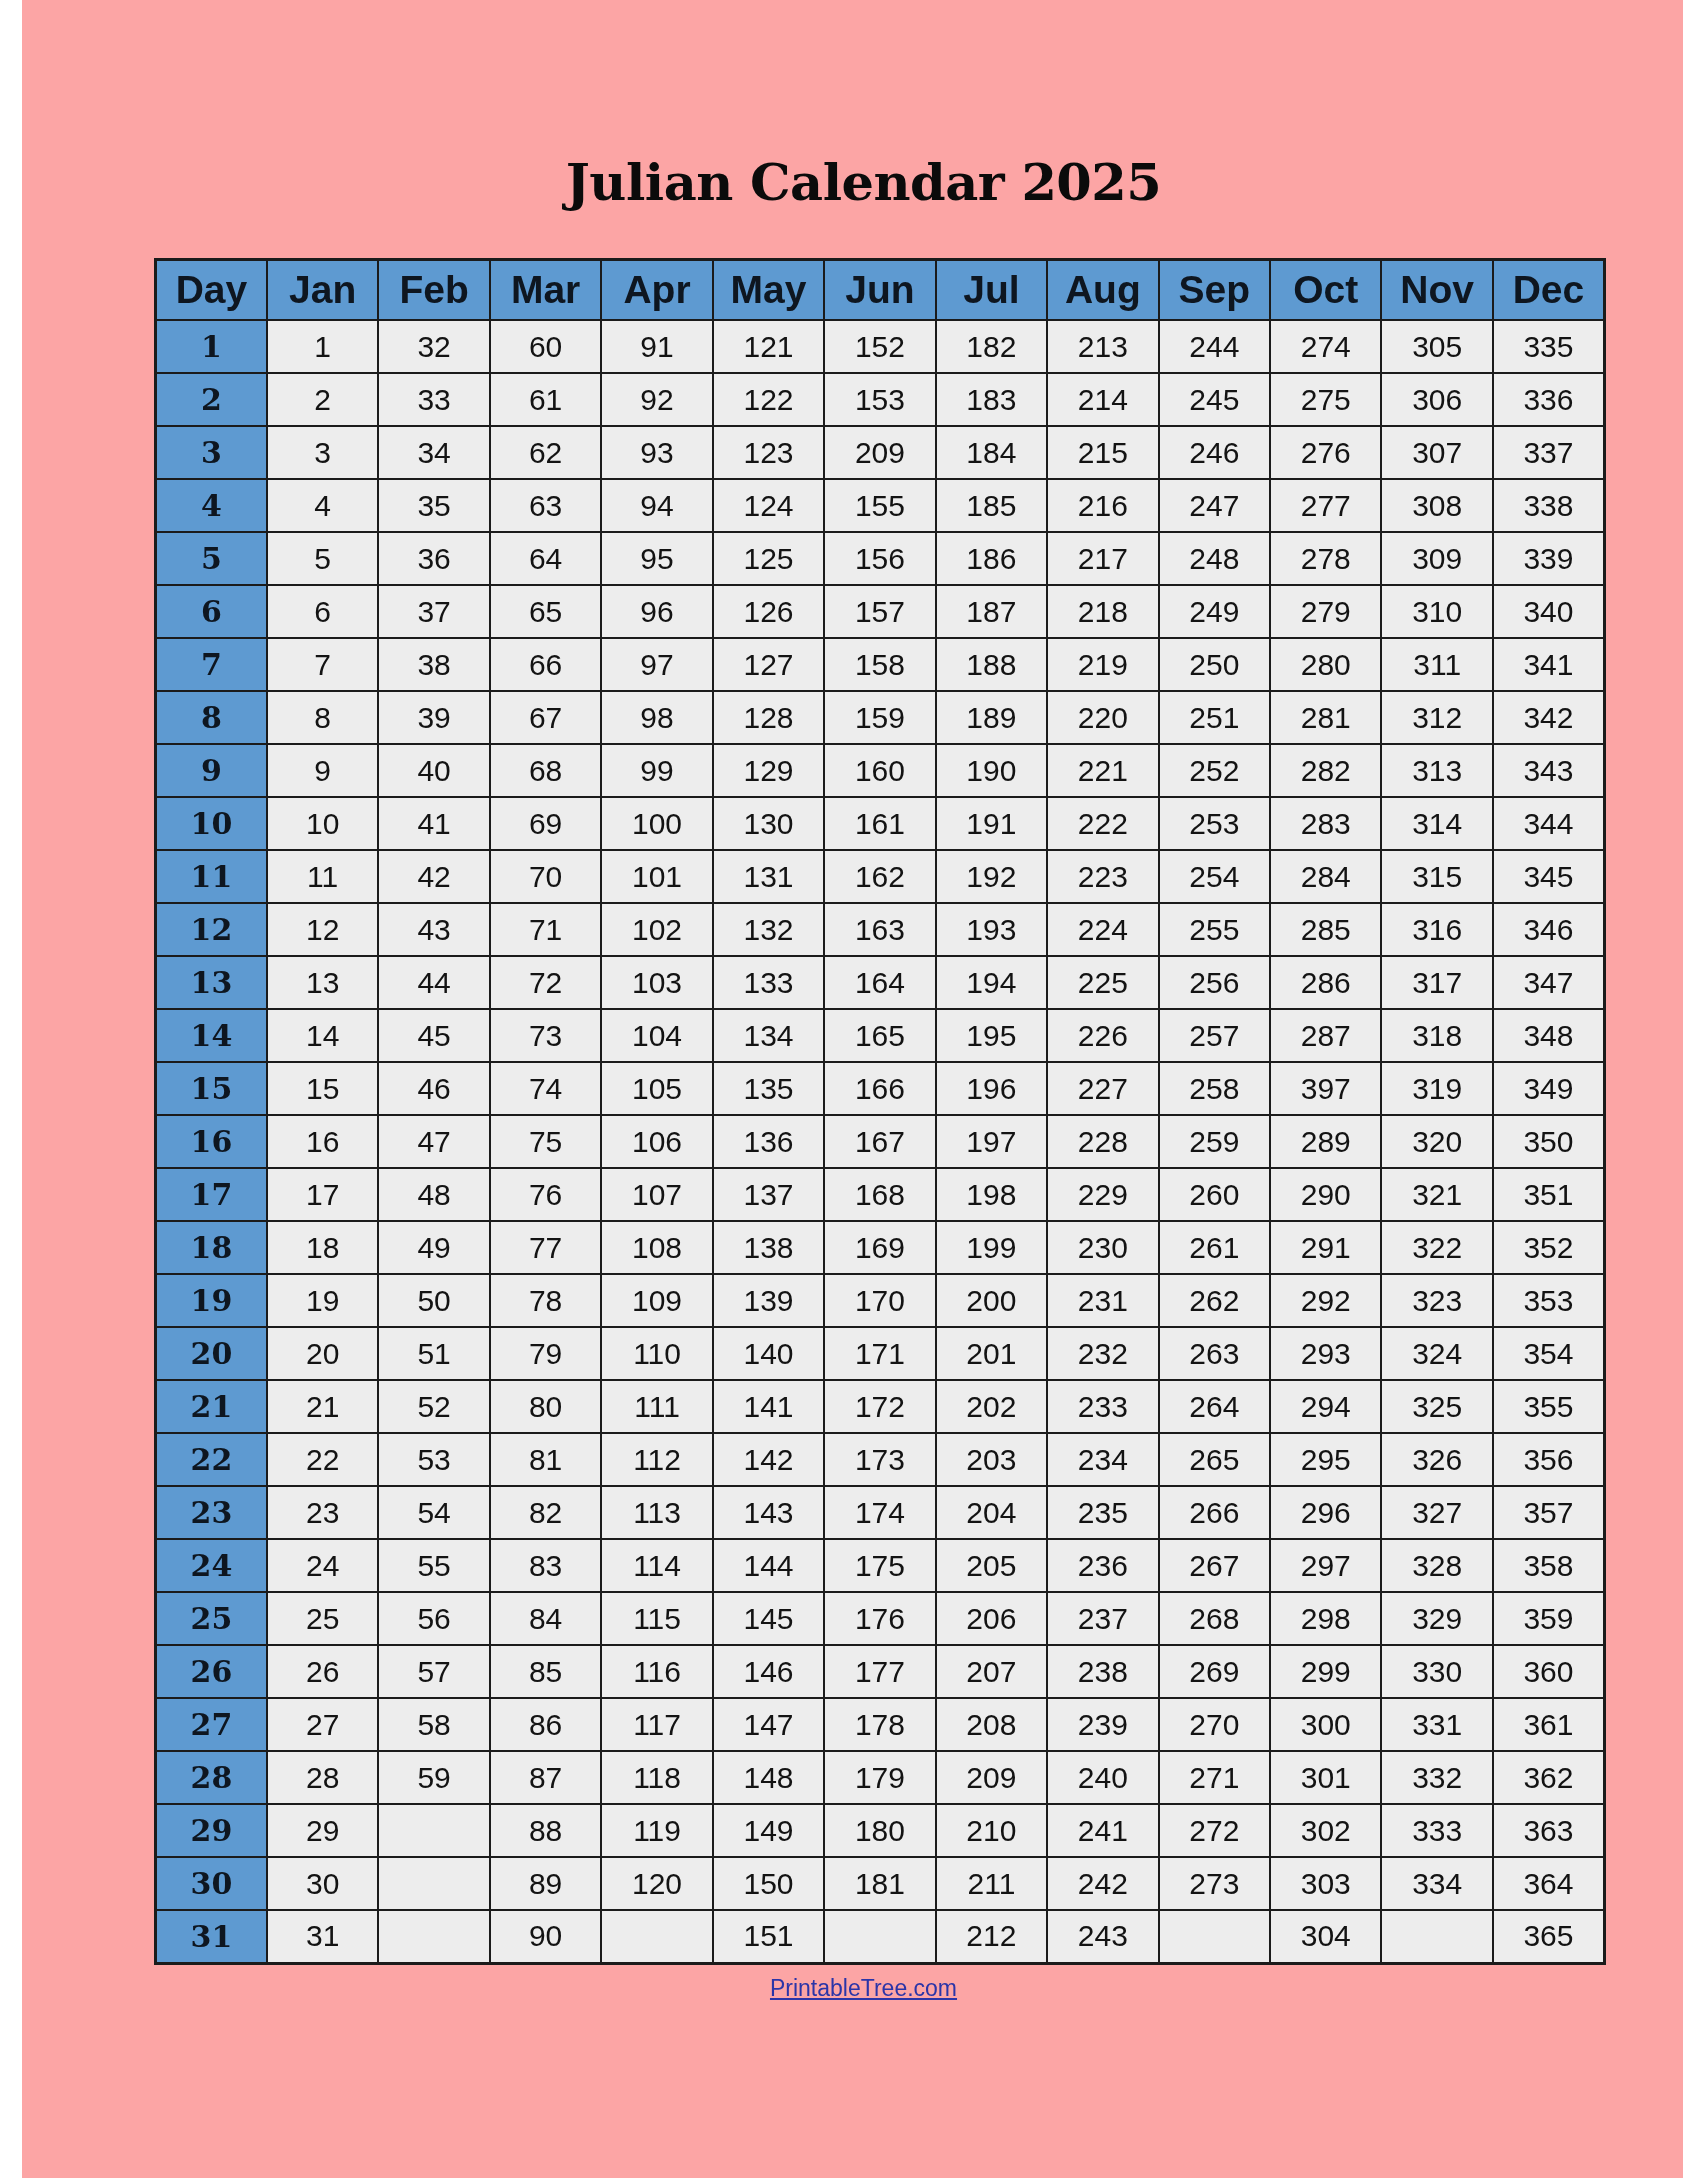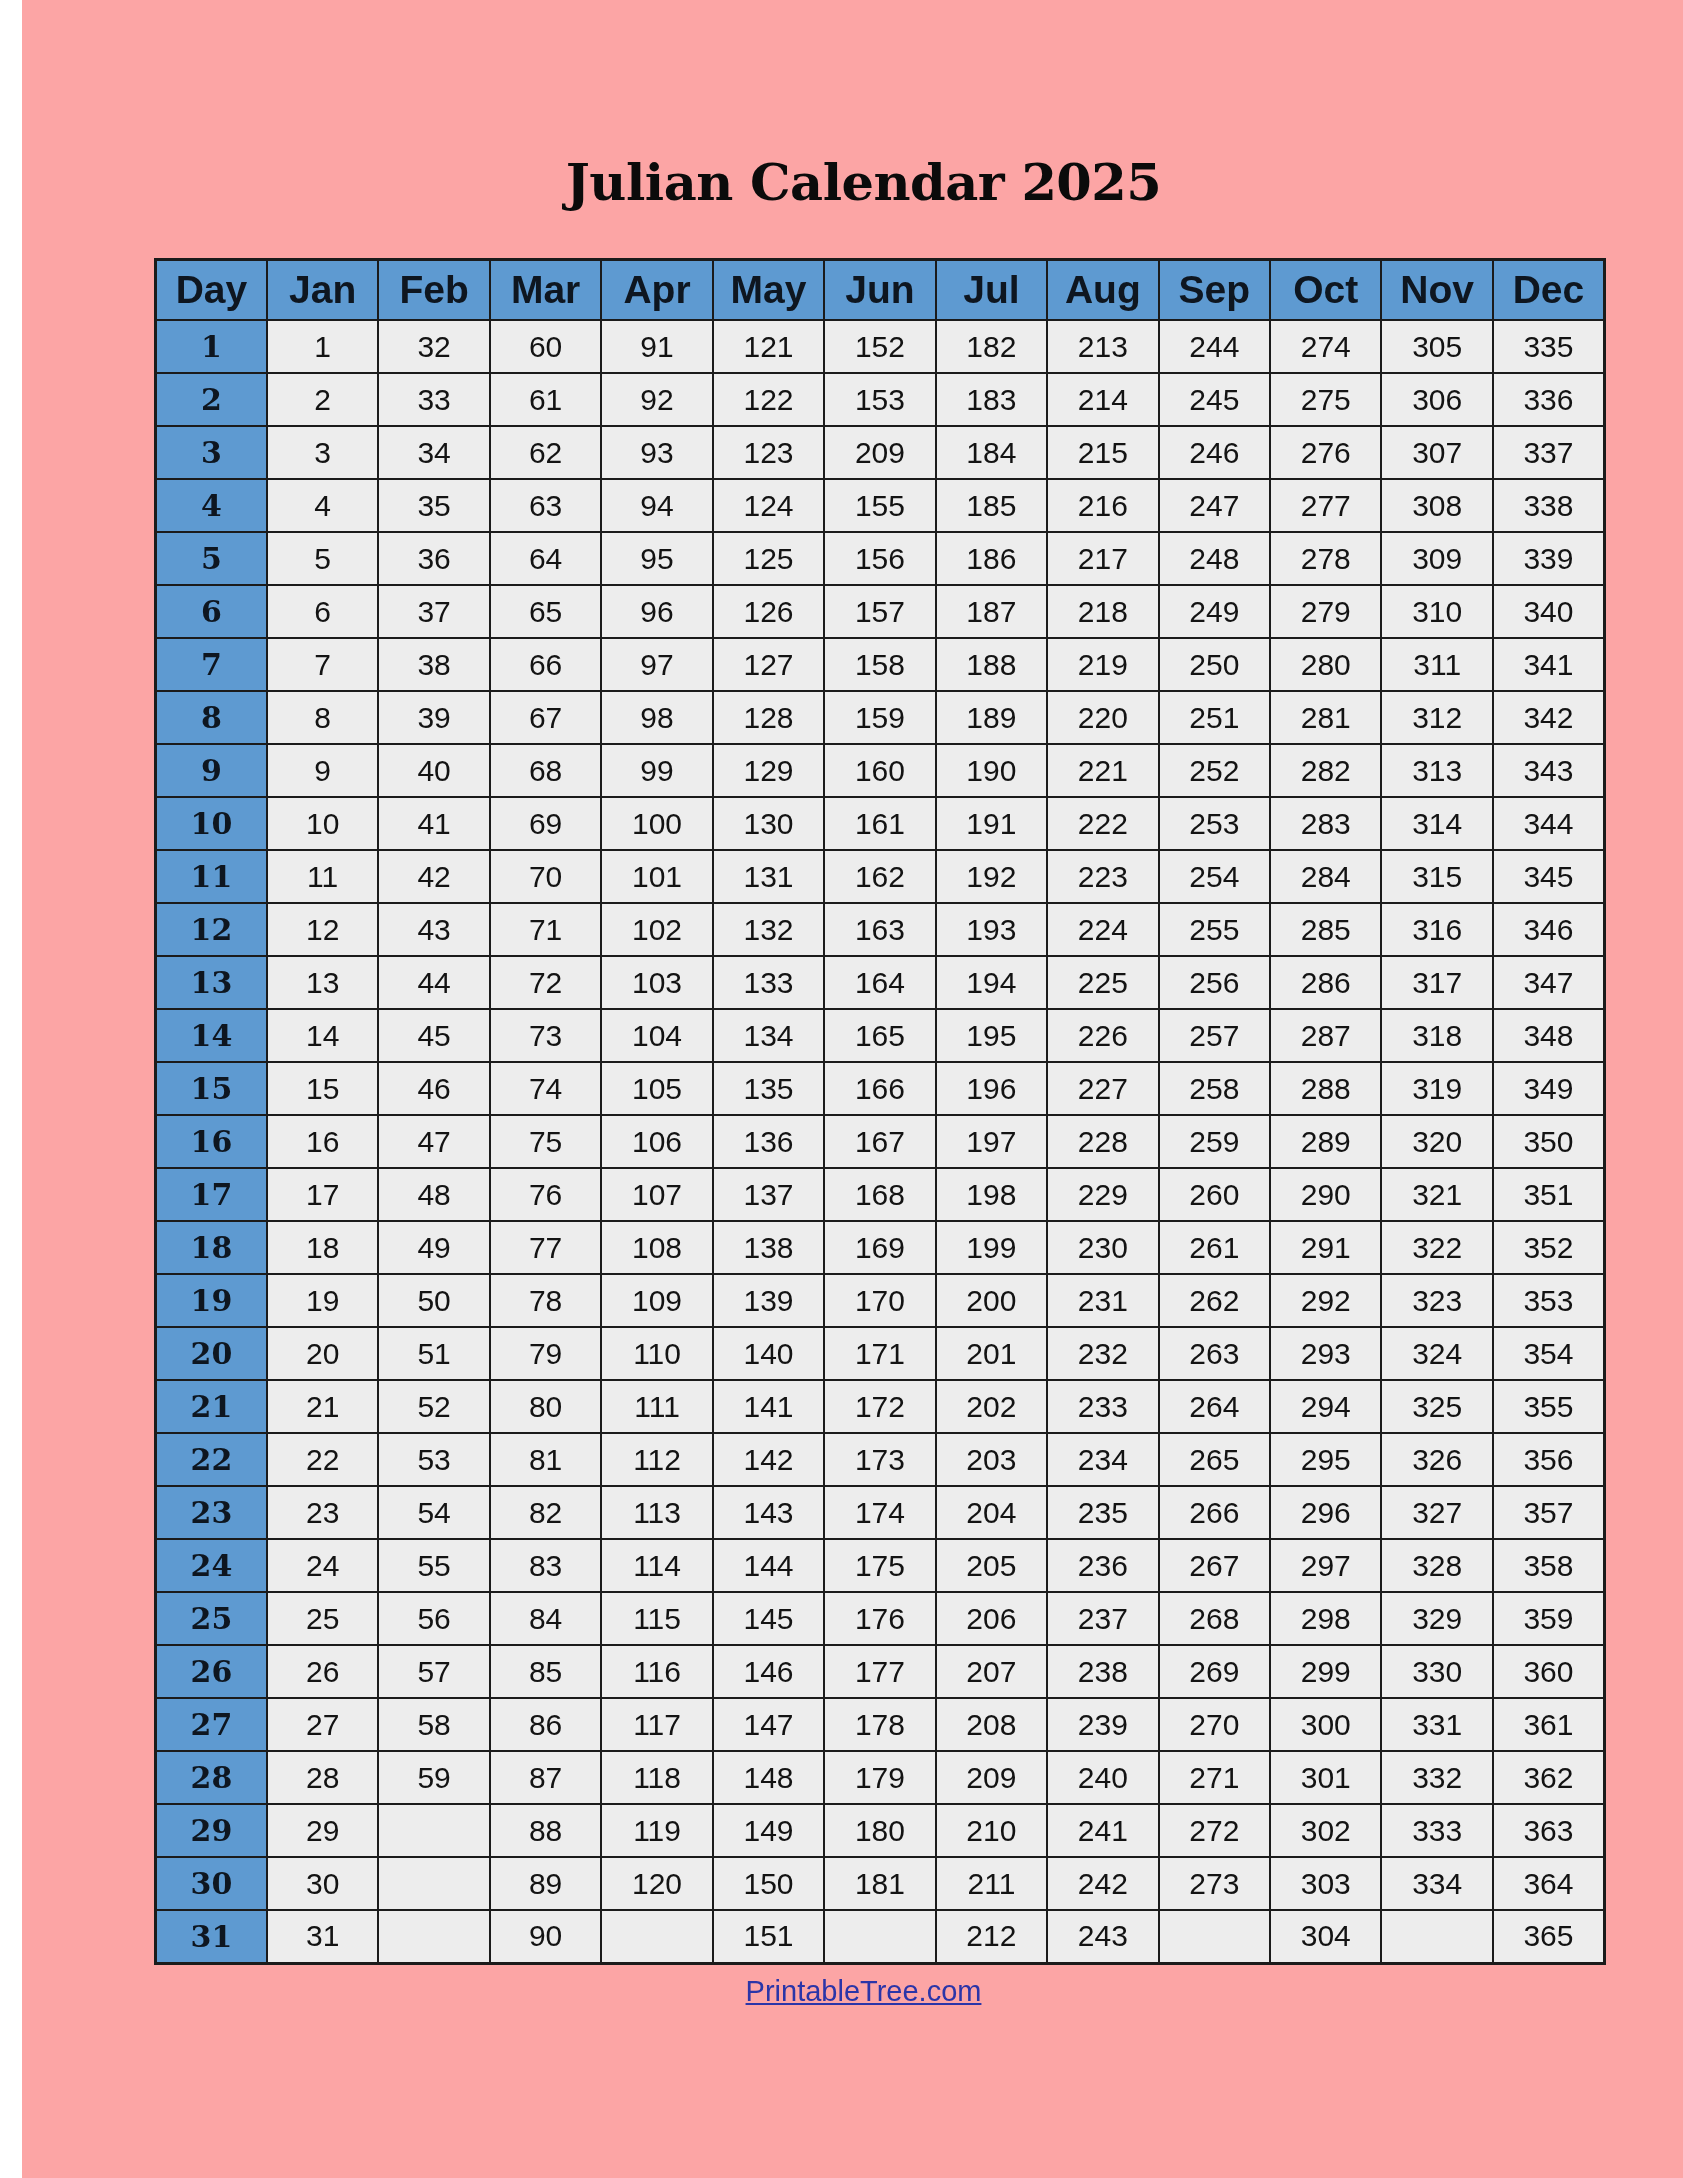--- a/index.html
+++ b/index.html
@@ -67,21 +67,21 @@
     font-family:"DejaVu Serif", serif;
     font-weight:bold;
     font-size:30px;
   }
   .footer{
     margin-top:10px;
     text-align:center;
   }
   .footer a{
     font-family:"Liberation Sans", sans-serif;
-    font-size:29px;
+    font-size:23px;
     color:var(--link);
     text-decoration:underline;
     cursor:pointer;
   }
 </style>
 </head>
 <body>
 
 <div class="page">
 
@@ -320,21 +320,21 @@
           <td class="day-cell">15</td>
           <td class="data-cell">15</td>
           <td class="data-cell">46</td>
           <td class="data-cell">74</td>
           <td class="data-cell">105</td>
           <td class="data-cell">135</td>
           <td class="data-cell">166</td>
           <td class="data-cell">196</td>
           <td class="data-cell">227</td>
           <td class="data-cell">258</td>
-          <td class="data-cell">288</td>
+          <td class="data-cell">397</td>
           <td class="data-cell">319</td>
           <td class="data-cell">349</td>
         </tr>
         <tr>
           <td class="day-cell">16</td>
           <td class="data-cell">16</td>
           <td class="data-cell">47</td>
           <td class="data-cell">75</td>
           <td class="data-cell">106</td>
           <td class="data-cell">136</td>

